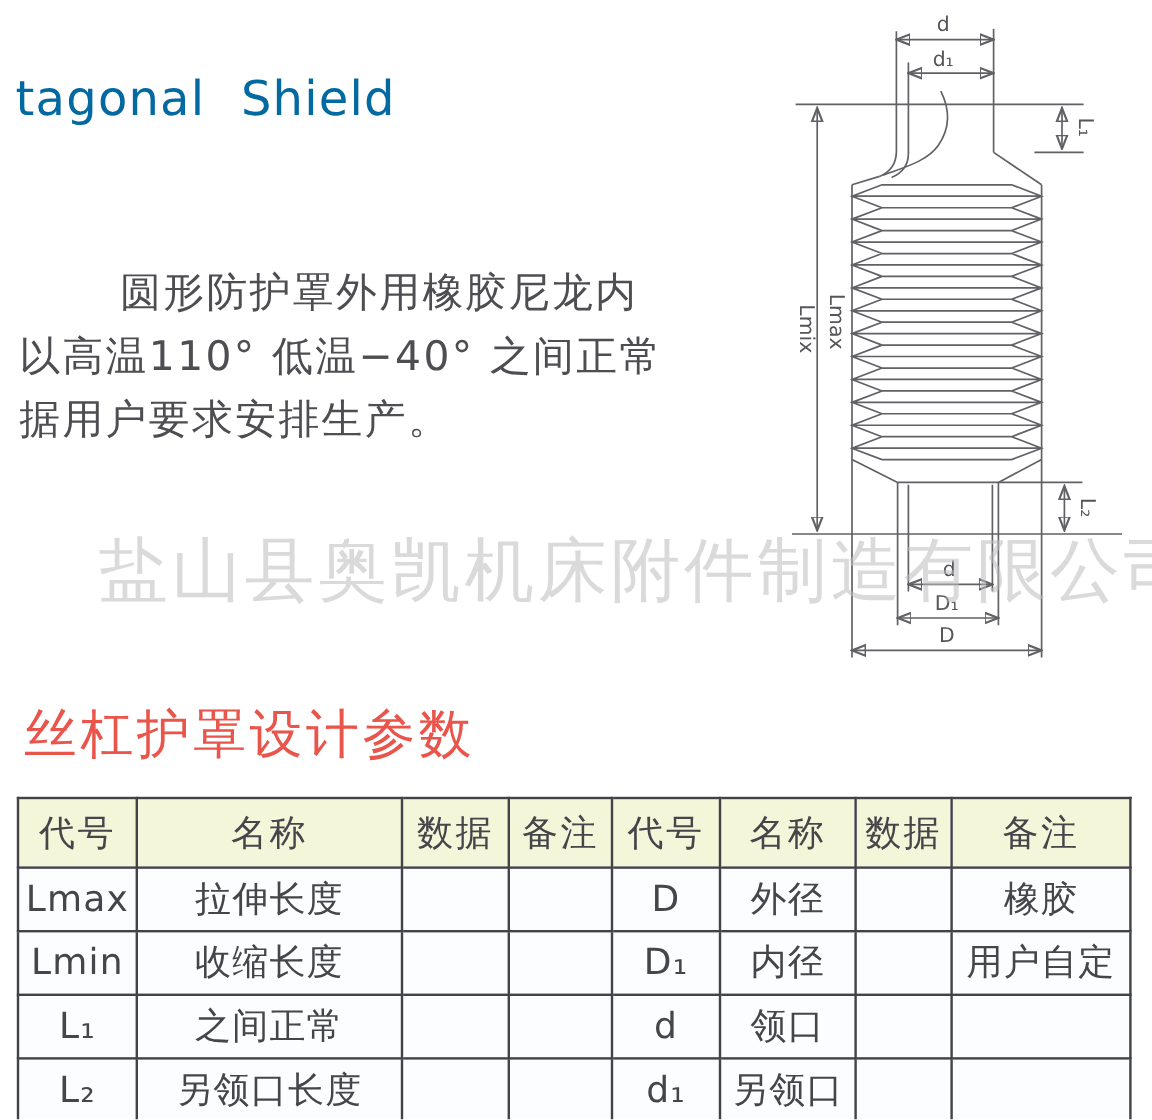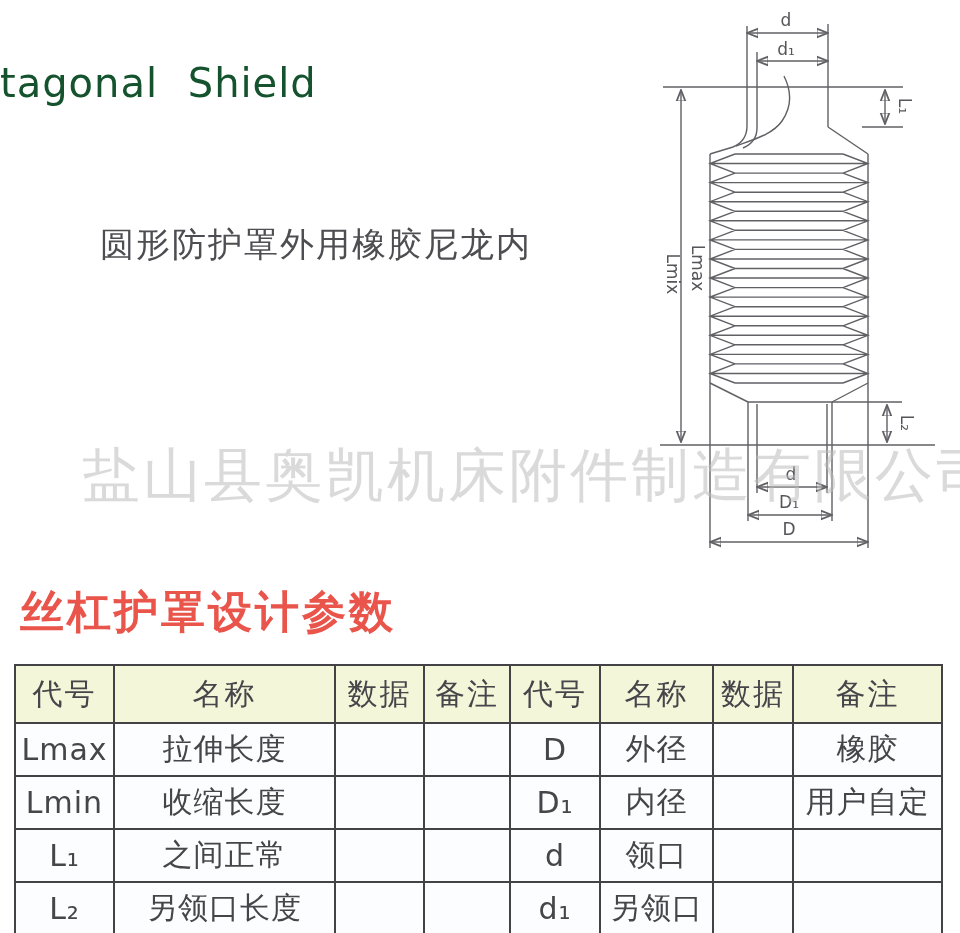--- a/index.html
+++ b/index.html
@@ -1,39 +1,39 @@
 <!DOCTYPE html>
 <html><head>
 <meta charset="utf-8">
 <style>
   html,body{margin:0;padding:0;background:#fff;}
   #page{
     position:relative;width:960px;height:933px;background:#ffffff;
     font-family:"DejaVu Sans","Liberation Sans",sans-serif;overflow:hidden;
   }
   .en-title{
-    position:absolute;left:0;top:60px;font-size:40px;letter-spacing:1px;
-    word-spacing:16px;color:#14532d;white-space:nowrap;text-align:center;
+    position:absolute;left:13px;top:60px;font-size:40px;letter-spacing:1px;
+    word-spacing:16px;color:#0369a1;white-space:nowrap;text-align:center;
   }
   .feat-heading{
     position:absolute;left:18px;top:182px;font-size:38px;letter-spacing:4px;
     color:#e8693c;white-space:nowrap;
   }
   .para{
     position:absolute;left:16px;top:218px;width:600px;color:#4e4e52;
     font-size:34px;letter-spacing:2px;
   }
   .para-line{height:53px;line-height:53px;white-space:nowrap;}
   .para-line.indent{text-indent:84px;}
   .watermark{
     position:absolute;left:45px;top:437px;font-size:58px;letter-spacing:3px;
     color:#bdbdbd;opacity:0.55;white-space:nowrap;z-index:6;pointer-events:none;margin-left:37px;
   }
   .params-heading{
-    position:absolute;left:20px;top:583px;font-size:44px;font-weight:700;
+    position:absolute;left:20px;top:583px;font-size:44px;font-weight:400;
     letter-spacing:3px;color:#e9544b;white-space:nowrap;
   }
   svg.diagram{position:absolute;left:640px;top:0;z-index:2;}
   svg.diagram path{stroke:#606065;stroke-width:1.4;fill:none;}
   svg.diagram text{font-size:17px;fill:#55555a;font-family:"DejaVu Sans","Liberation Sans",sans-serif;}
   table.params{
     position:absolute;left:14px;top:664px;width:927px;border-collapse:collapse;
     table-layout:fixed;z-index:3;color:#46464a;
   }
   table.params th,table.params td{
@@ -46,20 +46,22 @@
 </head>
 <body>
 
 <div id="page">
 
   <div class="en-title">tagonal Shield</div>
 
 
   <div class="para">
     <div class="para-line indent">圆形防护罩外用橡胶尼龙内</div>
+    <div class="para-line">以高温110° 低温−40° 之间正常</div>
+    <div class="para-line">据用户要求安排生产。</div>
   </div>
 
   <svg class="diagram" width="320" height="570" viewBox="0 0 320 570">
     <defs>
       <marker id="arr" viewBox="0 0 10 10" refX="9" refY="5" markerWidth="9" markerHeight="9" orient="auto-start-reverse">
         <path d="M0,1.5 L9,5 L0,8.5 z" fill="#606065" stroke="none"></path>
       </marker>
     </defs>
 
     <path d="M107,26 V126 Q107,141 93,147"></path>

